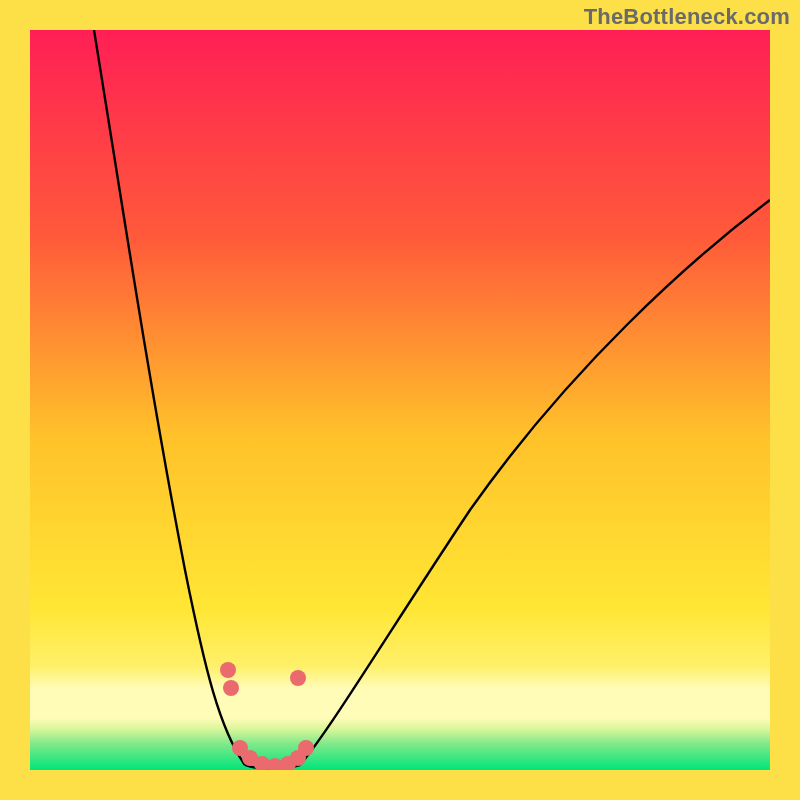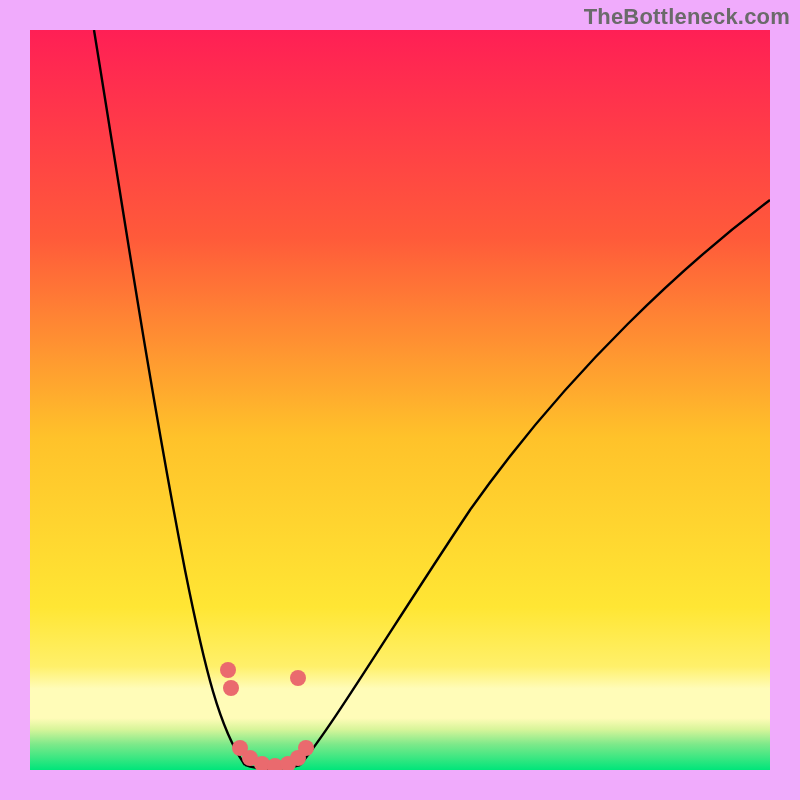--- a/index.html
+++ b/index.html
@@ -8,21 +8,21 @@
     width: 800px;
     height: 800px;
     background: #000;
     overflow: hidden;
     font-family: Arial, Helvetica, sans-serif;
   }
   .outer {
     position: relative;
     width: 800px;
     height: 800px;
-    background: #f0abfc;
+    background: #fde047;
     text-align: center;
   }
   .watermark {
     position: absolute;
     top: 4px;
     right: 10px;
     color: #6a6a6a;
     font-size: 22px;
     font-weight: 600;
     letter-spacing: 0.2px;

